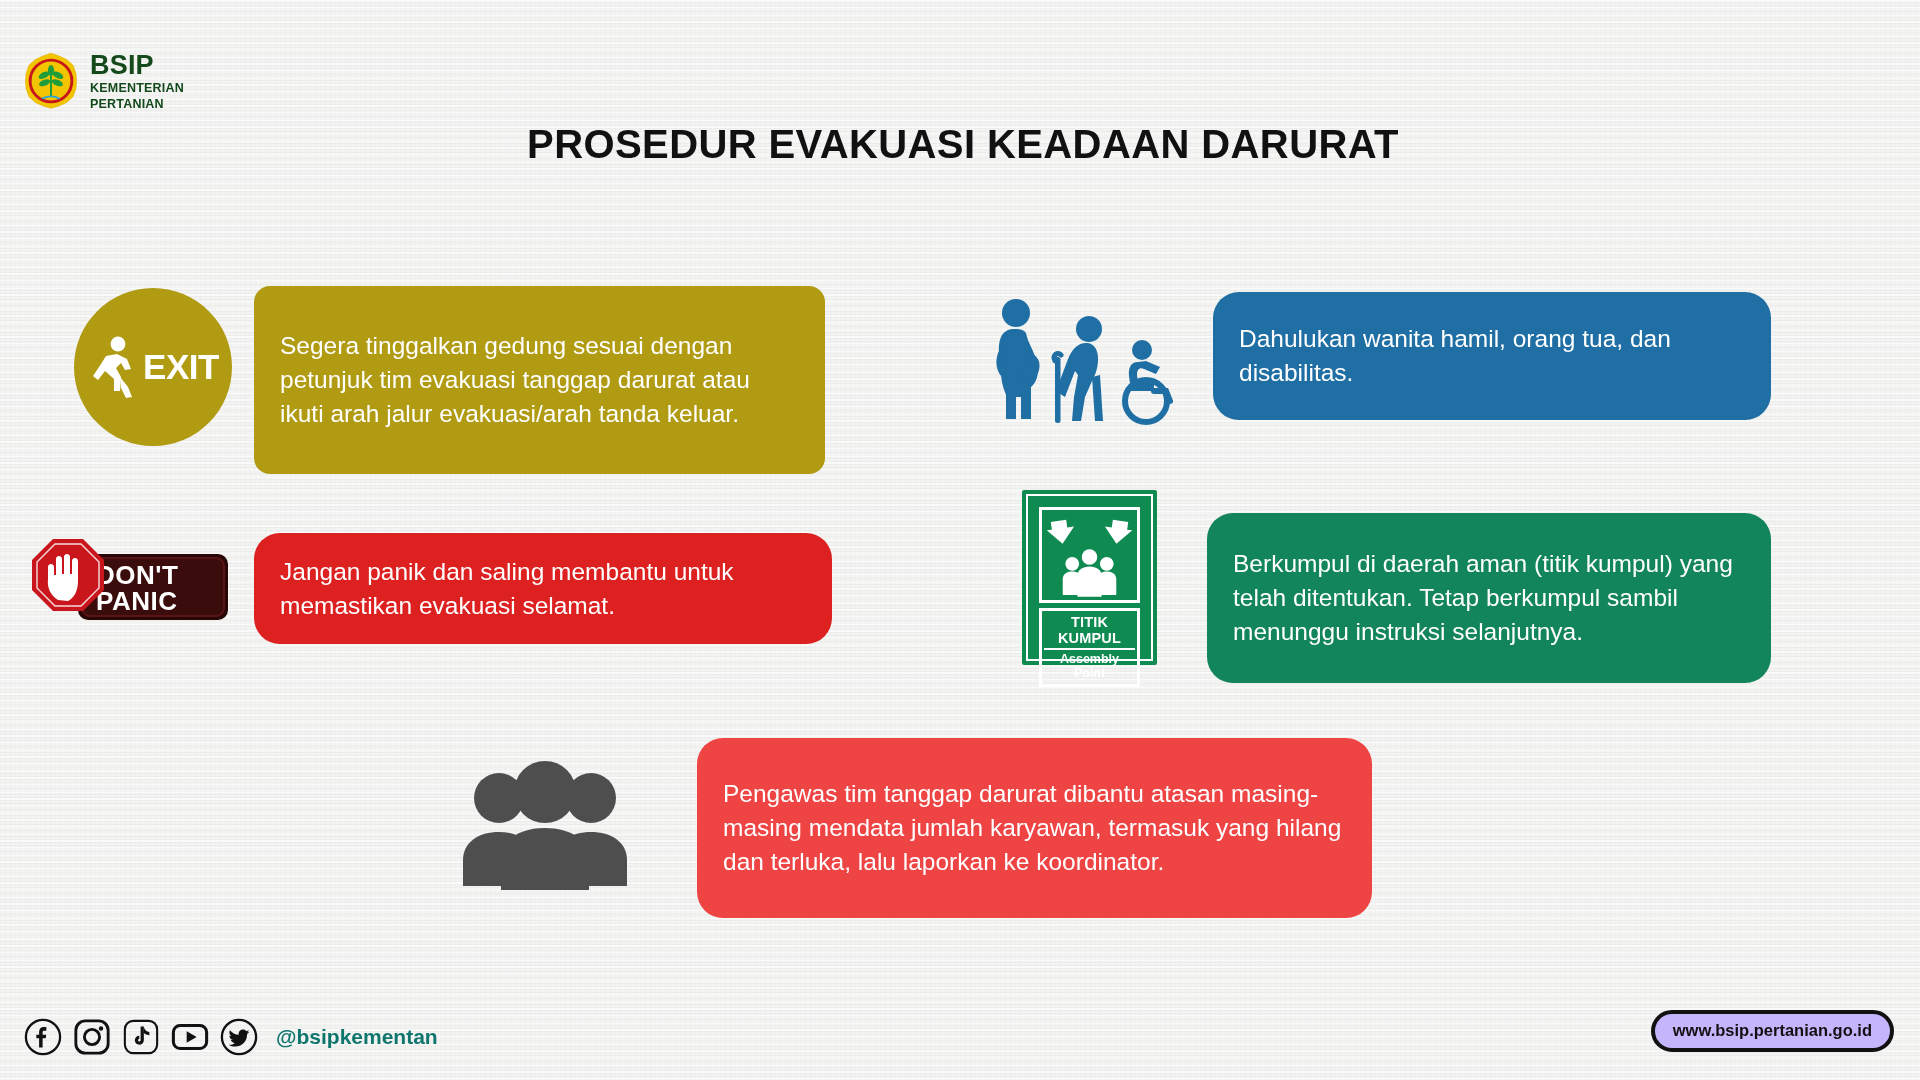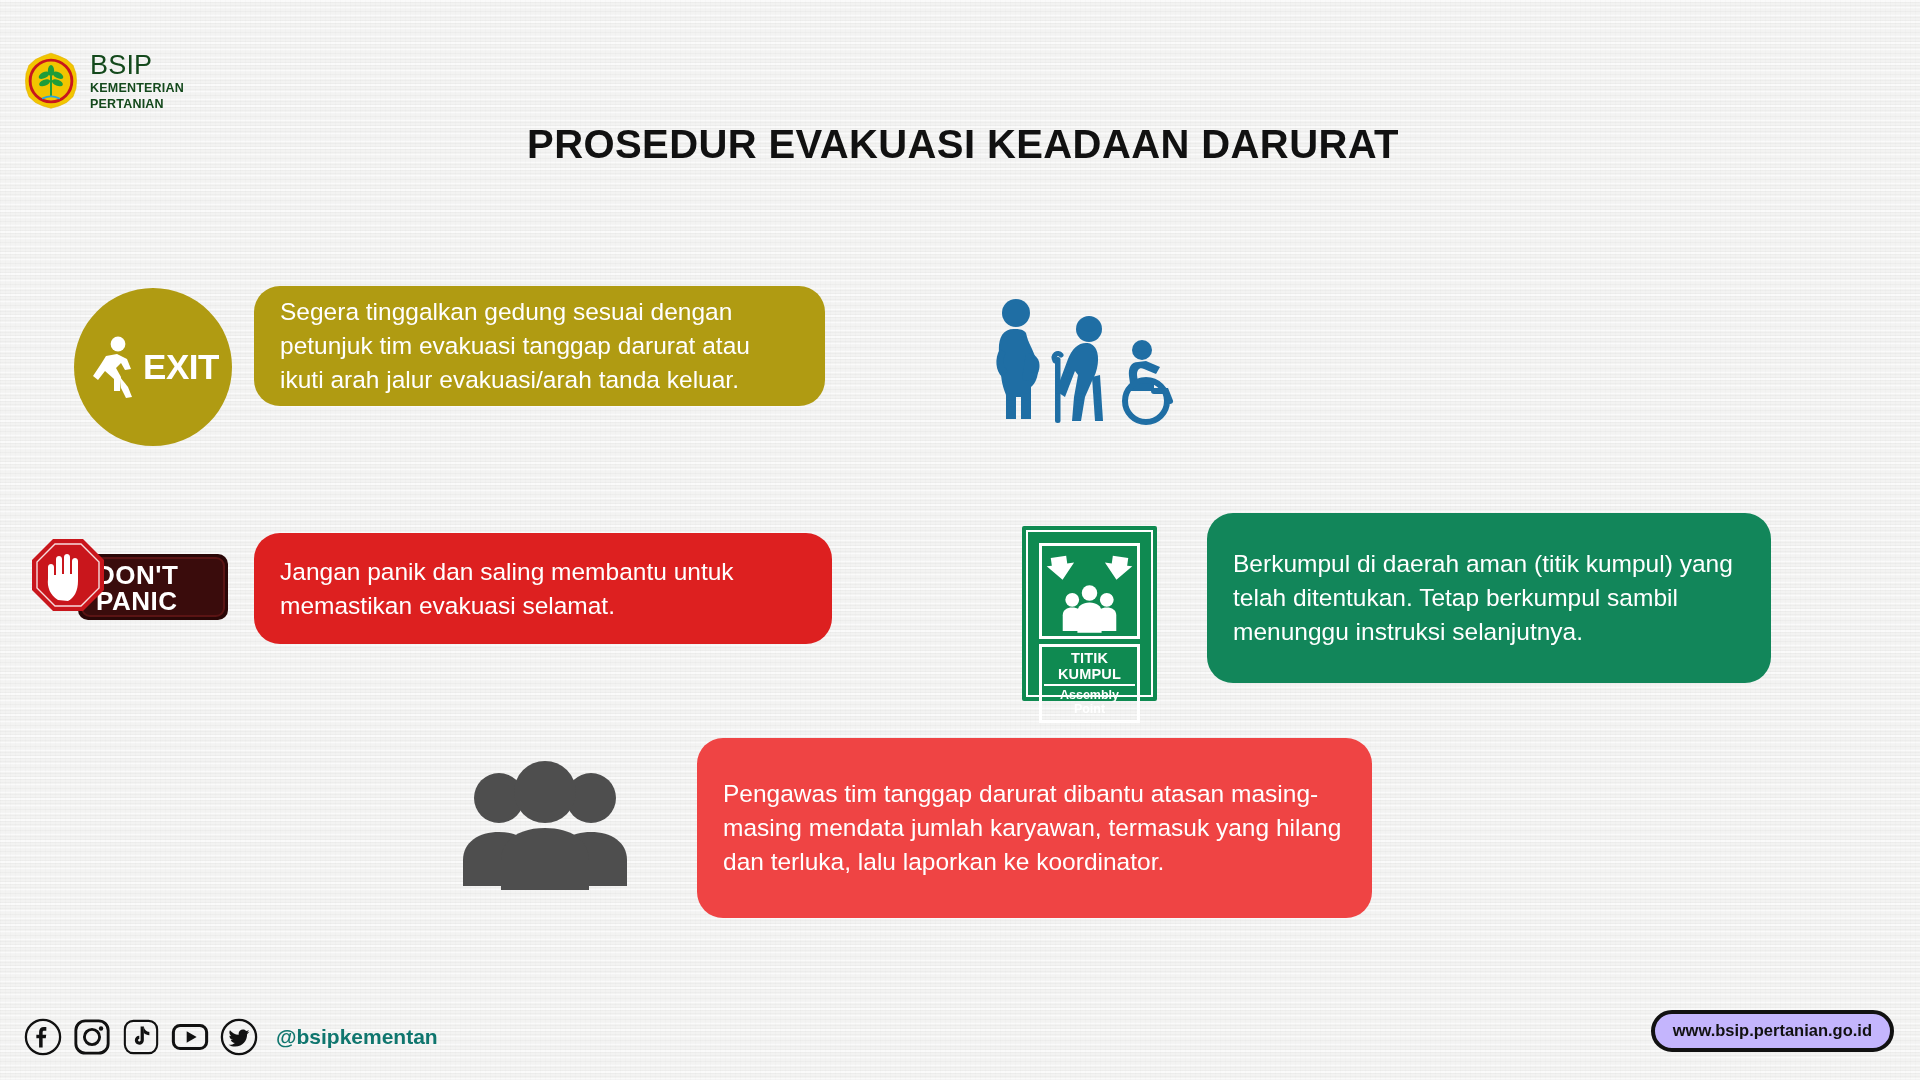--- a/index.html
+++ b/index.html
@@ -19,21 +19,21 @@
       repeating-linear-gradient(90deg, rgba(0,0,0,0.012) 0px, rgba(0,0,0,0.012) 1px, rgba(255,255,255,0) 1px, rgba(255,255,255,0) 5px),
       repeating-linear-gradient(0deg, rgba(255,255,255,0.6) 0px, rgba(255,255,255,0.6) 2px, rgba(0,0,0,0) 2px, rgba(0,0,0,0) 7px);
     z-index:0;
   }
   #stage { position:absolute; inset:0; z-index:1; }
 
   
   #logo { position:absolute; left:22px; top:52px; display:flex; align-items:center; gap:10px; }
   #logo-mark { width:58px; height:58px; flex:0 0 auto; }
   #logo-text { display:flex; flex-direction:column; line-height:1.0; }
-  .logo-bsip { font-size:27px; font-weight:normal; color:#14491c; letter-spacing:.2px; }
+  .logo-bsip { font-size:27px; font-weight:bold; color:#14491c; letter-spacing:.2px; }
   .logo-sub { font-size:12.5px; font-weight:bold; color:#14491c; letter-spacing:.2px; margin-top:3px;}
 
   
   #title {
     position:absolute; left:6px; right:0; top:122px;
     text-align:center;
     font-size:40px; font-weight:bold; color:#111;
     letter-spacing:.4px;
   }
 
@@ -42,21 +42,21 @@
     position:absolute;
     border-radius:26px;
     color:#ffffff;
     font-size:24.5px;
     line-height:1.38;
     padding:18px 26px;
     display:flex; align-items:center;
   }
   .card p { white-space:pre-line; }
 
-  #card-exit    { left:254px; top:286px; width:571px; height:120px; background:#b09b12; }
+  #card-exit    { left:254px; top:286px; width:571px; height:188px; background:#b09b12;border-radius:16px; }
   #card-priority{ left:1213px; top:292px; width:558px; height:128px; background:#1f6ea4; }
   #card-assembly{ left:1207px; top:513px; width:564px; height:170px; background:#12865a; }
   #card-panic   { left:254px; top:533px; width:578px; height:111px; background:#dd2020; }
   #card-super   { left:697px; top:738px; width:675px; height:180px; background:#ef4444; }
 
   
   #exit-circle {
     position:absolute; left:74px; top:288px; width:158px; height:158px;
     border-radius:50%; background:#b09b12;
     display:flex; align-items:center; justify-content:center; gap:2px;
@@ -69,21 +69,21 @@
     position:absolute; left:975px; top:290px; width:215px; height:135px;
     display:flex; align-items:flex-end; justify-content:center; gap:2px;
   }
 
   #panic-badge { position:absolute; left:20px; top:537px; width:224px; height:100px; }
 
   #assembly-sign {
     position:absolute; left:1022px; top:490px; width:135px; height:175px;
     background:#0f8a51; border:4px solid #0f8a51; border-radius:2px;
     box-shadow:0 0 0 2px #ffffff inset;
-    display:flex; flex-direction:column; padding:13px;margin-top:36px;
+    display:flex; flex-direction:column; padding:13px;
   }
   #assembly-pic { flex:1; position:relative; border:3px solid #ffffff; }
   #assembly-label {
     margin-top:5px; border:3px solid #ffffff; padding:3px 2px 4px;
     text-align:center; color:#ffffff;
   }
   .ttl-kumpul { font-size:14.5px; font-weight:bold; letter-spacing:.2px; display:block;
                 border-bottom:2px solid #fff; padding-bottom:2px; }
   .ttl-assembly { font-size:12.5px; font-weight:bold; display:block; padding-top:2px; }
 
@@ -166,20 +166,23 @@
     </svg>
 
     <svg width="62" height="86" viewBox="0 0 62 86">
       <circle cx="26" cy="11" r="10" fill="#1f6ea4"></circle>
       <path d="M22 23 C15 23 12 29 13 37 L15 52 L38 52 L38 44 L22 44 L21 36 C21 30 24 28 28 30 L40 35 L44 28 L30 22 Z" fill="#1f6ea4"></path>
       <circle cx="30" cy="62" r="21" fill="none" stroke="#1f6ea4" stroke-width="6"></circle>
       <path d="M38 52 L50 52 L54 62" fill="none" stroke="#1f6ea4" stroke-width="6" stroke-linecap="round"></path>
     </svg>
   </div>
 
+  <div class="card" id="card-priority">
+    <p>Dahulukan wanita hamil, orang tua, dan disabilitas.</p>
+  </div>
 
   <svg id="panic-badge" viewBox="0 0 224 100">
     <rect x="58" y="17" width="150" height="66" rx="10" fill="#2a0707"></rect>
     <rect x="62" y="21" width="142" height="58" rx="8" fill="#3a0c0c" stroke="#5a1414" stroke-width="2"></rect>
     <text x="76" y="47" font-family="Liberation Sans, sans-serif" font-size="26" font-weight="bold" fill="#ffffff" letter-spacing="0.5">DON'T</text>
     <text x="76" y="73" font-family="Liberation Sans, sans-serif" font-size="26" font-weight="bold" fill="#ffffff" letter-spacing="0.5">PANIC</text>
     <g>
       <polygon points="33,2 63,2 84,23 84,53 63,74 33,74 12,53 12,23" fill="#c9161c"></polygon>
       <polygon points="35,7 61,7 79,25 79,51 61,69 35,69 17,51 17,25" fill="none" stroke="#ffffff" stroke-width="1.4" opacity=".85"></polygon>
       <path d="M38 63 C30 58 27 50 28 42 L28 30 C28 26 34 26 34 30 L34 38 L36 38 L36 22 C36 18 42 18 42 22 L42 37 L44 37 L44 20

